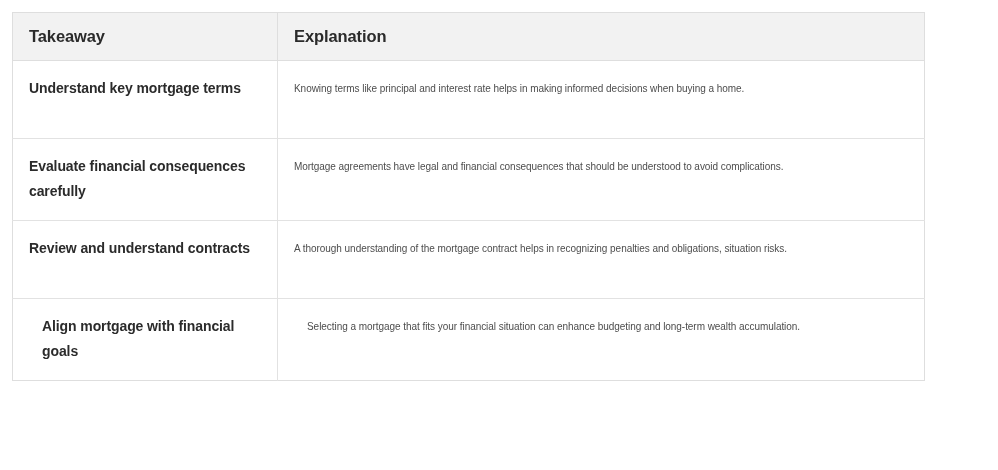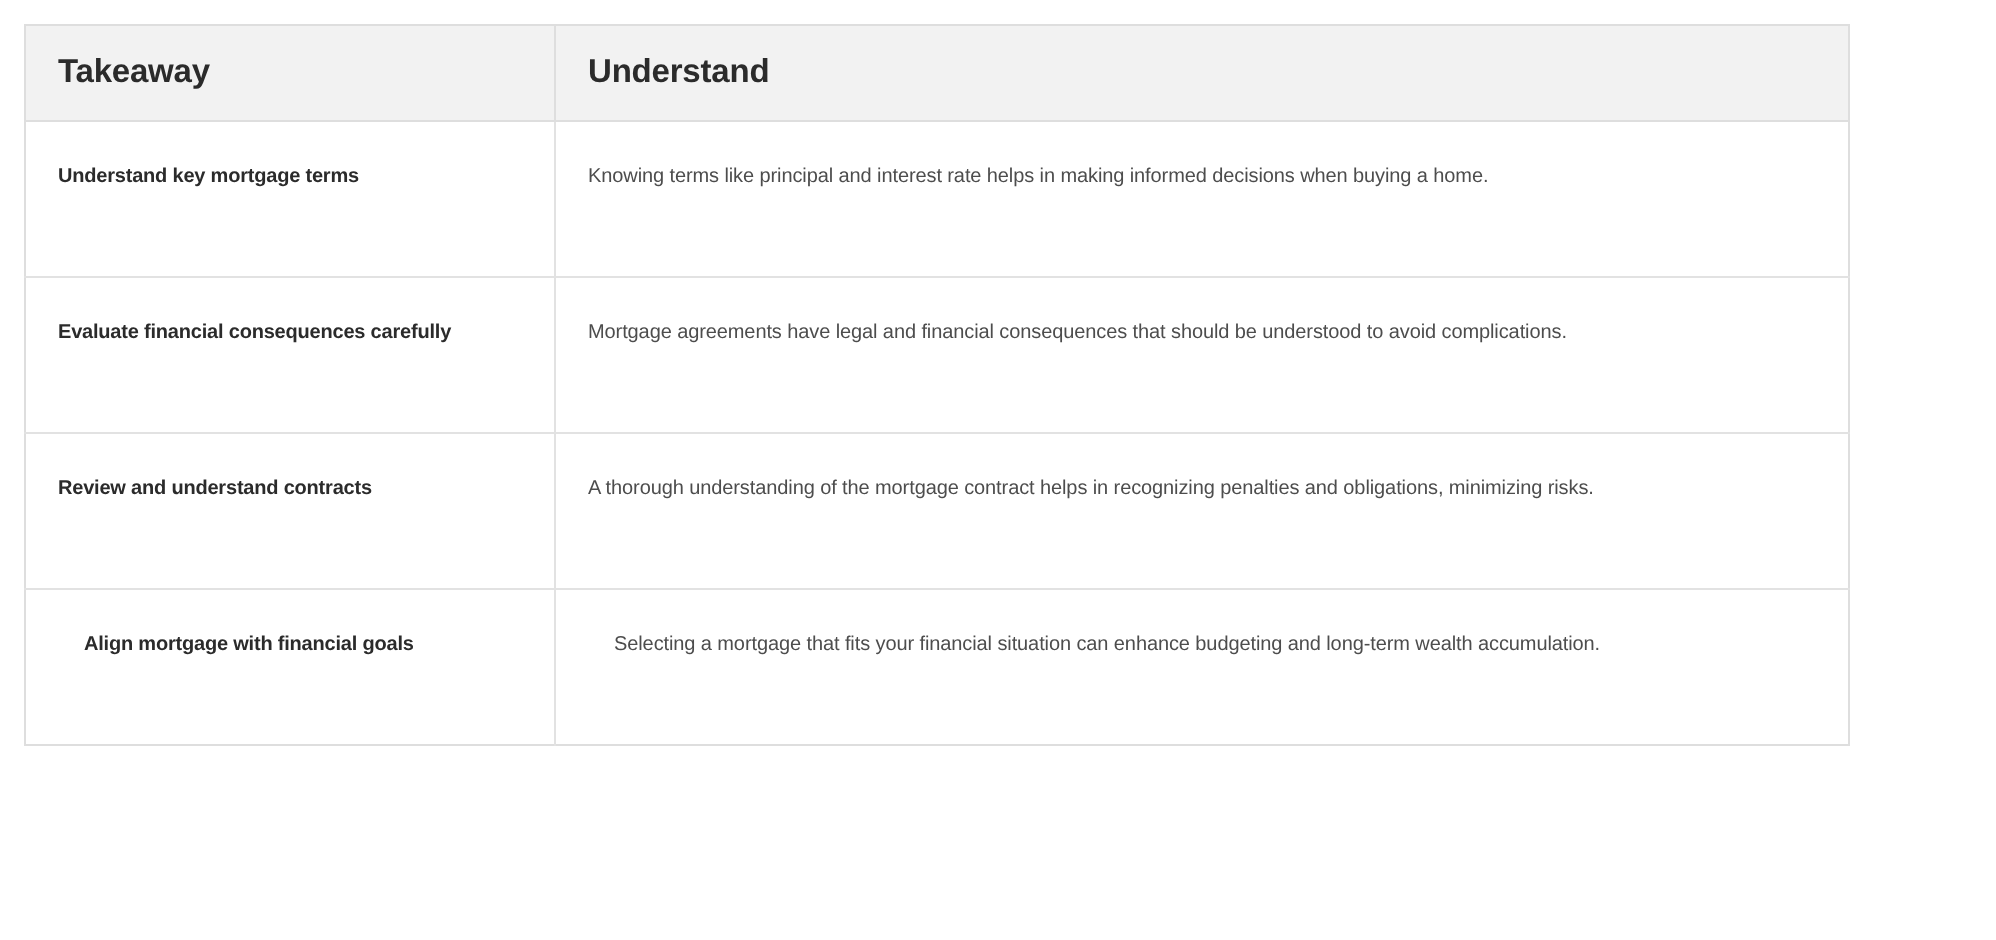--- a/index.html
+++ b/index.html
@@ -63,21 +63,21 @@
   }
   .takeaways-table tbody td:last-child {
     border-right: none;
   }
   .takeaways-table tbody tr:last-child td {
     border-bottom: none;
     padding-left: 29px;
   }
 
   .cell-takeaway {
-    font-size: 10px;
+    font-size: 14px;
     font-weight: bold;
     color: #2b2b2b;
     line-height: 25px;
     letter-spacing: -0.1px;
   }
 
   .cell-explanation {
     font-size: 10px;
     font-weight: normal;
     color: #4d4d4d;
@@ -91,35 +91,35 @@
 <div class="page">
 
   <table class="takeaways-table">
     <colgroup>
       <col class="col-takeaway">
       <col class="col-explanation">
     </colgroup>
     <thead>
       <tr>
         <th>Takeaway</th>
-        <th>Understand</th>
+        <th>Explanation</th>
       </tr>
     </thead>
     <tbody>
       <tr>
         <td class="cell-takeaway">Understand key mortgage terms</td>
         <td class="cell-explanation">Knowing terms like principal and interest rate helps in making informed decisions when buying a home.</td>
       </tr>
       <tr>
         <td class="cell-takeaway">Evaluate financial consequences carefully</td>
         <td class="cell-explanation">Mortgage agreements have legal and financial consequences that should be understood to avoid complications.</td>
       </tr>
       <tr>
         <td class="cell-takeaway">Review and understand contracts</td>
-        <td class="cell-explanation">A thorough understanding of the mortgage contract helps in recognizing penalties and obligations, minimizing risks.</td>
+        <td class="cell-explanation">A thorough understanding of the mortgage contract helps in recognizing penalties and obligations, situation risks.</td>
       </tr>
       <tr>
         <td class="cell-takeaway">Align mortgage with financial goals</td>
         <td class="cell-explanation">Selecting a mortgage that fits your financial situation can enhance budgeting and long-term wealth accumulation.</td>
       </tr>
     </tbody>
   </table>
 
 </div>
 

